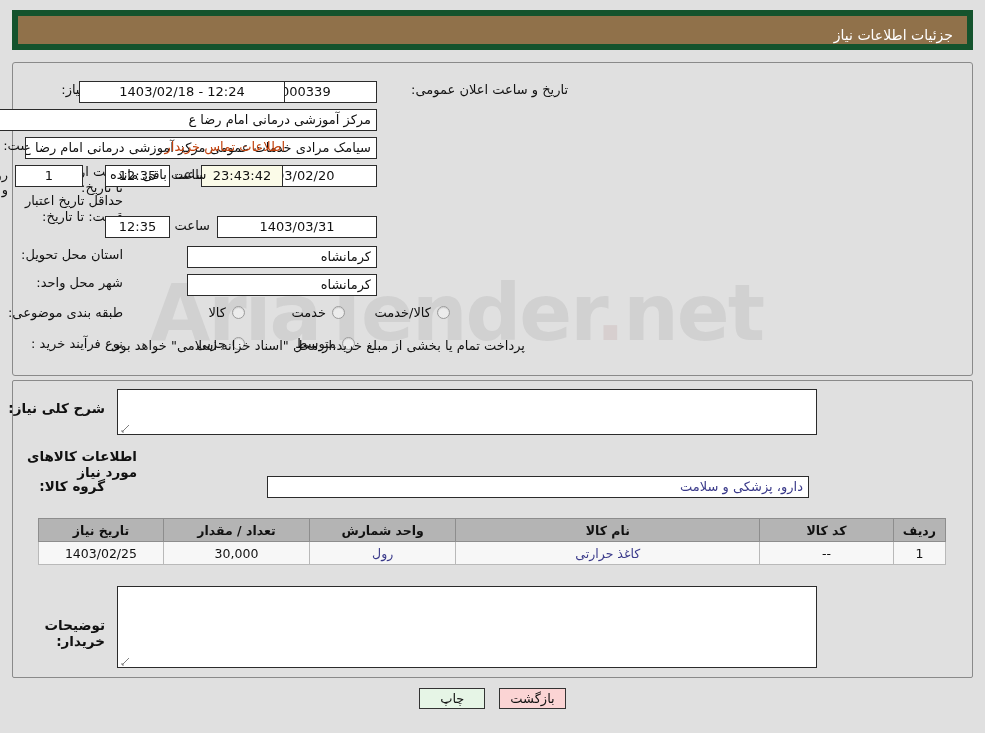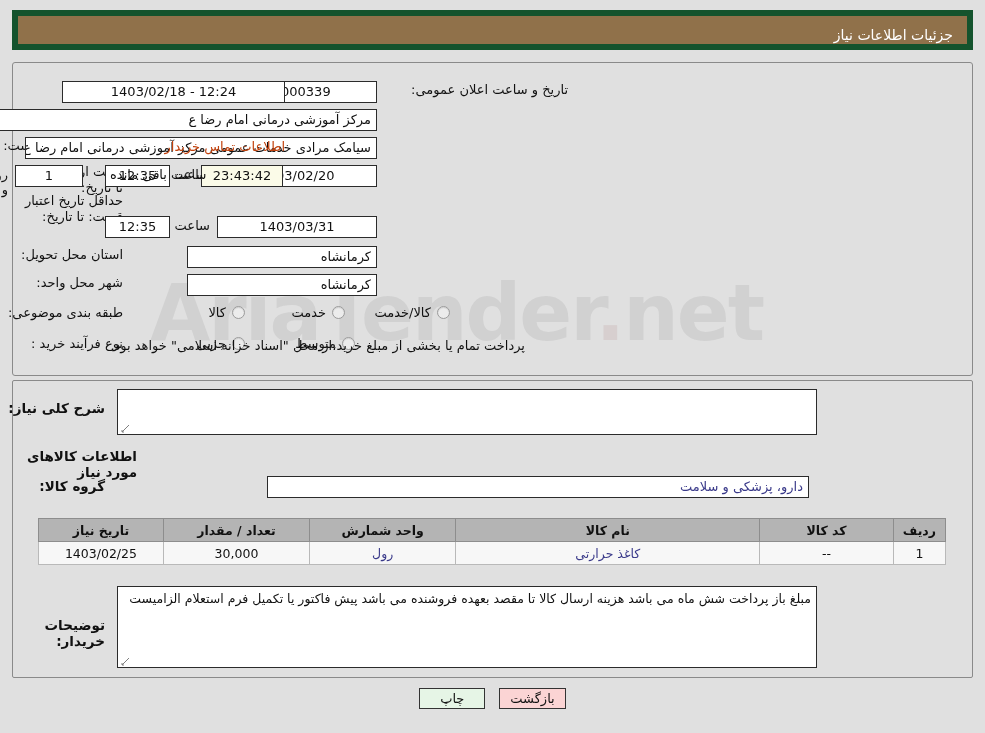--- a/index.html
+++ b/index.html
@@ -188,21 +188,21 @@
 
 <div class="panel panel-1"></div>
 
 <div class="row" style="right:862px;top:82px;">
   <span class="lbl">شماره نیاز:</span>
 </div>
 <div class="fld" style="position:absolute;right:608px;top:81px;width:225px;z-index:3;">1103030292000339</div>
 <div class="row" style="right:417px;top:82px;">
   <span class="lbl">تاریخ و ساعت اعلان عمومی:</span>
 </div>
-<div class="fld" style="position:absolute;right:700px;top:81px;left:100px;width:223px;z-index:3;">12:24 - 1403/02/18</div>
+<div class="fld" style="position:absolute;right:700px;top:81px;left:100px;width:206px;z-index:3;">12:24 - 1403/02/18</div>
 
 <div class="row" style="right:862px;top:110px;">
   <span class="lbl">نام دستگاه خریدار:</span>
 </div>
 <div class="fld rtl-right" style="position:absolute;right:608px;top:109px;width:380px;z-index:3;">مرکز آموزشی  درمانی امام رضا  ع</div>
 
 <div class="row" style="right:862px;top:138px;">
   <span class="lbl">ایجاد کننده درخواست:</span>
 </div>
 <div class="fld rtl-right" style="position:absolute;right:608px;top:137px;width:352px;z-index:3;">سیامک مرادی خدمات عمومی مرکز آموزشی  درمانی امام رضا  ع</div>
@@ -294,21 +294,20 @@
       <td class="prod">کاغذ حرارتی</td>
       <td class="unit">رول</td>
       <td>30,000</td>
       <td>1403/02/25</td>
     </tr>
   </tbody>
 </table>
 
 <div class="sec-label" style="right:880px;top:617px;">توضیحات خریدار:</div>
 <div class="ta" style="right:168px;top:586px;width:700px;height:82px;">
-  <span>مبلغ باز پرداخت شش ماه می باشد هزینه ارسال کالا تا مقصد بعهده فروشنده می باشد پیش فاکتور یا تکمیل فرم استعلام الزامیست</span>
   <svg class="grip" viewBox="0 0 9 9" xmlns="http://www.w3.org/2000/svg">
     <path d="M1 8 L8 1" stroke="#555" stroke-width="1" fill="none"></path>
     <path d="M1 8 L3 8 M1 8 L1 6" stroke="#555" stroke-width="1" fill="none"></path>
   </svg>
 </div>
 
 <div class="btns">
   <div class="btn btn-back">بازگشت</div>
   <div class="btn btn-print">چاپ</div>
 </div>

